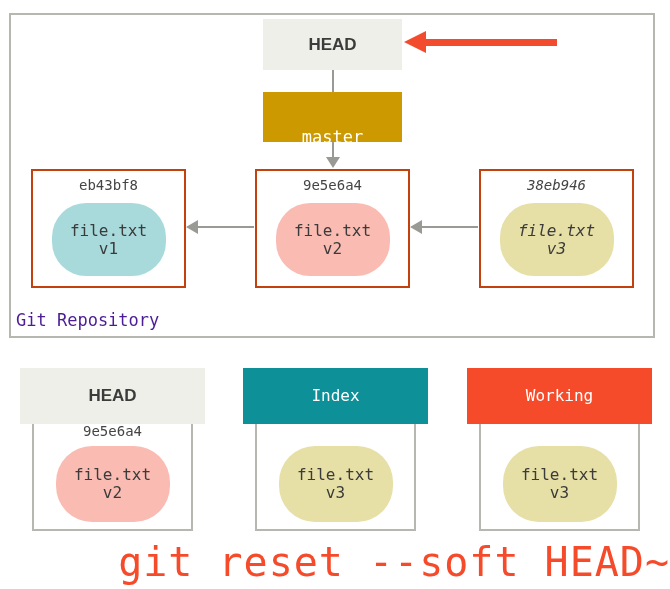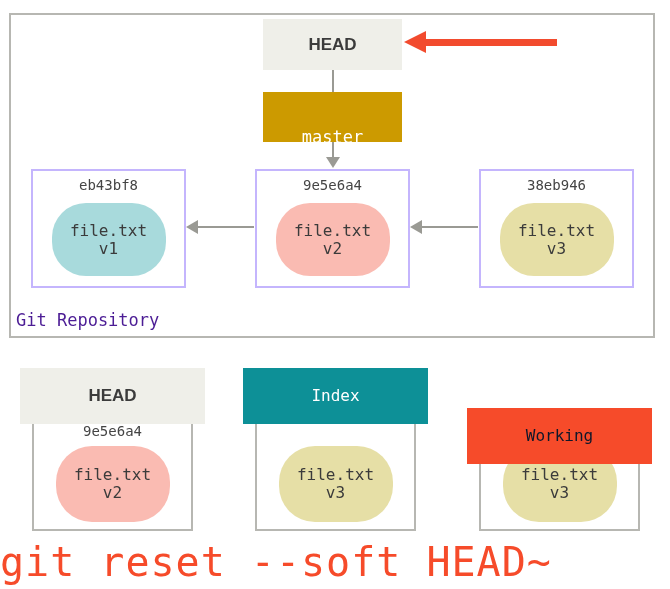--- a/index.html
+++ b/index.html
@@ -84,27 +84,27 @@
     border-left:7px solid transparent;
     border-right:7px solid transparent;
     border-top:11px solid #9a9a94;
   }
 
   
   .commit{
     position:absolute;
     top:169px;
     width:155px;height:119px;
-    border:2px solid #c4b5fd;
+    border:2px solid #c2410c;
     background:#ffffff;
     box-sizing:border-box;
   }
   .commit.c1{left:31px;}
   .commit.c2{left:255px;}
-  .commit.c3{left:479px;}
+  .commit.c3{left:479px;font-style:italic;}
   .commit-sha{
     position:absolute;
     left:0;right:0;top:6px;
     text-align:center;
     font-family:"DejaVu Sans Mono", monospace;
     font-size:14px;
     color:#444444;
   }
   .blob{
     position:absolute;
@@ -178,21 +178,21 @@
     z-index:2;
   }
   .area-header.hdr-head{
     background:#efefe9;
     color:#3b3b3b;
     font-family:"Liberation Sans", sans-serif;
     font-size:17px;
     font-weight:600;
   }
   .area-header.hdr-index{background:#0d9097;color:#ffffff;}
-  .area-header.hdr-work{background:#f64b2a;color:#0f172a;margin-top:40px;}
+  .area-header.hdr-work{background:#f64b2a;color:#ffffff;}
 
   .area-body{
     position:absolute;
     left:12px;top:46px;
     width:161px;height:117px;
     border:2px solid #b7b7b2;
     background:#ffffff;
     box-sizing:border-box;
     z-index:1;
   }
@@ -215,21 +215,21 @@
     font-family:"DejaVu Sans Mono", monospace;
     font-size:16px;
     color:#3b3b3b;
     line-height:1.12;
   }
 
   
   .command{
     position:absolute;
     left:0;right:0;top:539px;
-    text-align:left;
+    text-align:right;
     font-family:"DejaVu Sans Mono", monospace;
     font-size:40px;
     color:#f64b2a;
     letter-spacing:1px;
     white-space:nowrap;
   }
   .watermark{
     position:absolute;
     left:392px;top:557px;
     font-family:"Liberation Sans", sans-serif;

